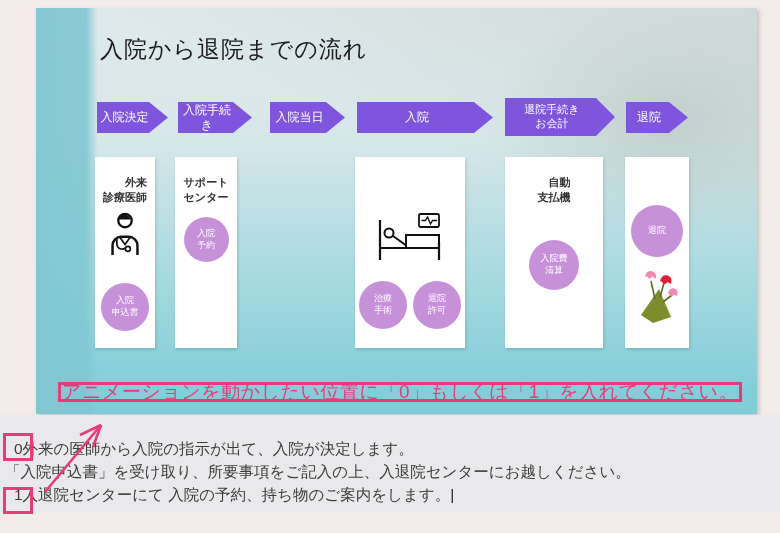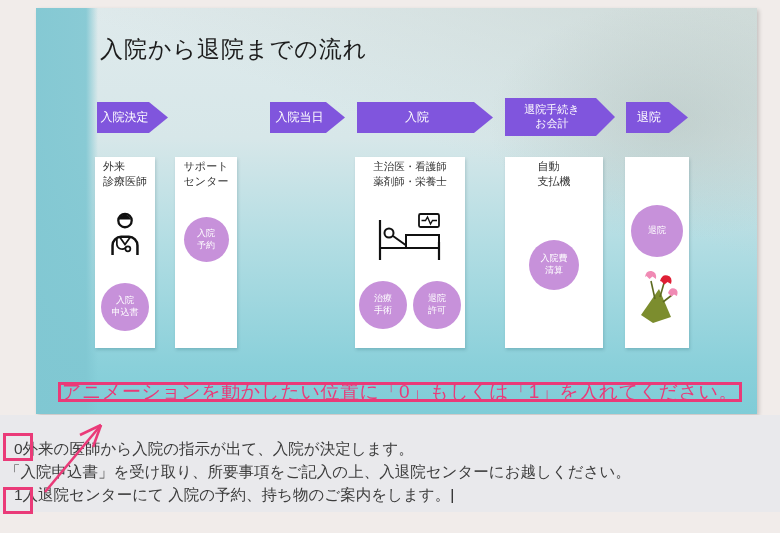--- a/index.html
+++ b/index.html
@@ -24,21 +24,21 @@
     position:absolute; top:94px; height:31px; background:#8055dd; color:#fff;
     display:flex; align-items:center; justify-content:center;
     font-size:12px; padding-right:16px; text-align:center; line-height:1.25;
     clip-path:polygon(0 0, calc(100% - 19px) 0, 100% 50%, calc(100% - 19px) 100%, 0 100%);
   }
   .card {
     position:absolute; top:149px; height:191px; background:#ffffff;
     box-shadow:1px 2px 3px rgba(0,60,70,.18);
     display:flex; flex-direction:column; align-items:center;
   }
-  .card-title { margin-top:2px; font-size:11px; line-height:1.4; color:#333; text-align:left; }
+  .card-title { margin-top:18px; font-size:11px; line-height:1.4; color:#333; text-align:right;font-weight:bold; }
   .circ {
     background:#c791da; color:#fff; border-radius:50%;
     display:flex; align-items:center; justify-content:center;
     font-size:9px; line-height:1.3; text-align:center; position:absolute;
   }
   .pre { white-space:pre-line; }
 
   .annot-box {
     position:absolute; left:22px; top:374px; width:684px; height:20px;
     border:3px solid #ea3a78; display:flex; align-items:center; justify-content:center;
@@ -60,20 +60,21 @@
 </head>
 <body>
 
 <div id="stage">
 
   <div id="slide">
 
     <div class="slide-title">入院から退院までの流れ</div>
 
     <div class="arrow" style="left:61px;width:71px;">入院決定</div>
+    <div class="arrow" style="left:142px;width:74px;">入院手続き</div>
     <div class="arrow" style="left:234px;width:75px;text-align:right;">入院当日</div>
     <div class="arrow" style="left:321px;width:136px;">入院</div>
     <div class="arrow pre" style="left:469px;width:110px;top:90px;height:38px;font-size:11px;">退院手続き
 お会計</div>
     <div class="arrow" style="left:590px;width:62px;">退院</div>
 
     <div class="card" style="left:59px;width:60px;">
       <div class="card-title pre">外来
 診療医師</div>
       <span style="position:absolute;top:52px;">
@@ -92,22 +93,20 @@
 
     <div class="card" style="left:139px;width:62px;">
       <div class="card-title pre">サポート
 センター</div>
       <div class="circ pre" style="width:45px;height:45px;top:60px;">入院
 予約</div>
     </div>
 
 
     <div class="card" style="left:319px;width:110px;">
-      <div class="card-title pre" style="font-size:10.5px;">主治医・看護師
-薬剤師・栄養士</div>
       <span style="position:absolute;top:55px;">
         <svg class="icon" width="74" height="50" viewBox="0 0 74 50">
           <rect x="46" y="2" width="20" height="13" rx="1.5" fill="#fff" stroke="#111" stroke-width="1.8"></rect>
           <path d="M48.5 8.5 h4 l2 -3.5 l3 7 l2 -3.5 h4.5" fill="none" stroke="#111" stroke-width="1.4"></path>
           <line x1="7" y1="8" x2="7" y2="48" stroke="#111" stroke-width="2.2"></line>
           <circle cx="16" cy="21" r="4.5" fill="none" stroke="#111" stroke-width="2"></circle>
           <path d="M20 24 l14 10" stroke="#111" stroke-width="2"></path>
           <rect x="33" y="23" width="33" height="13" fill="#fff" stroke="#111" stroke-width="2"></rect>
           <line x1="7" y1="36" x2="66" y2="36" stroke="#111" stroke-width="2.2"></line>
           <line x1="66" y1="30" x2="66" y2="48" stroke="#111" stroke-width="2.2"></line>

